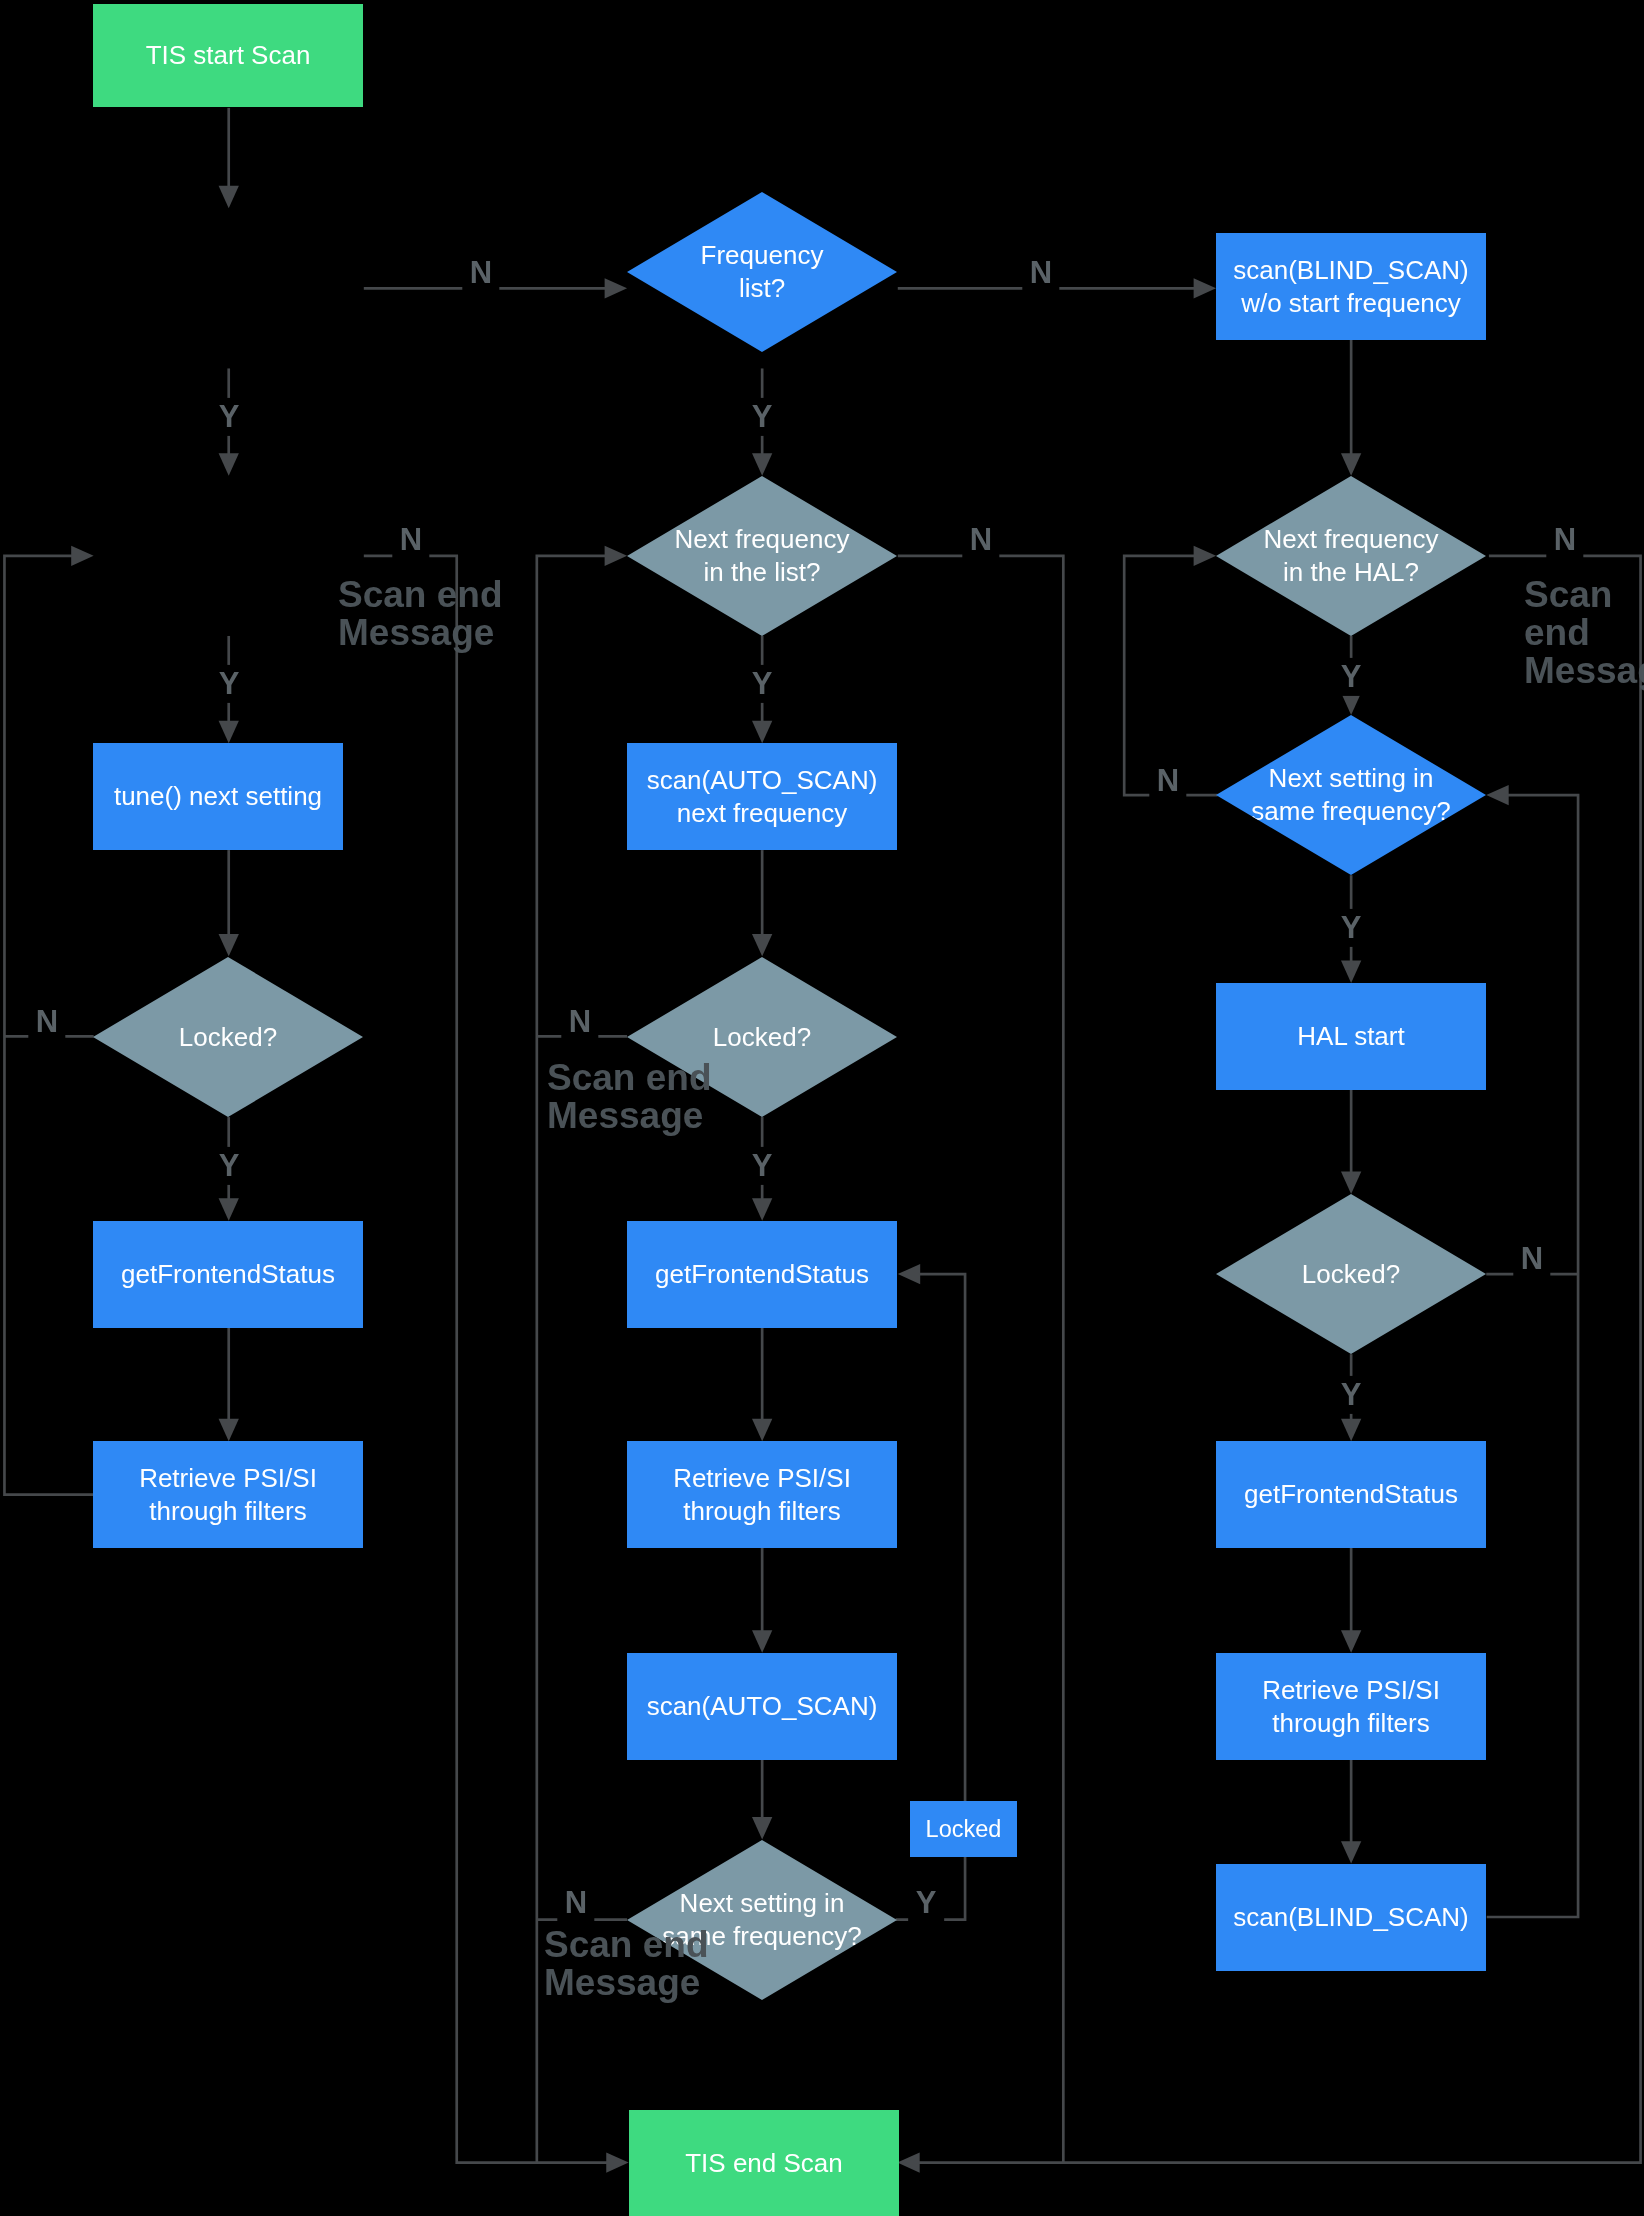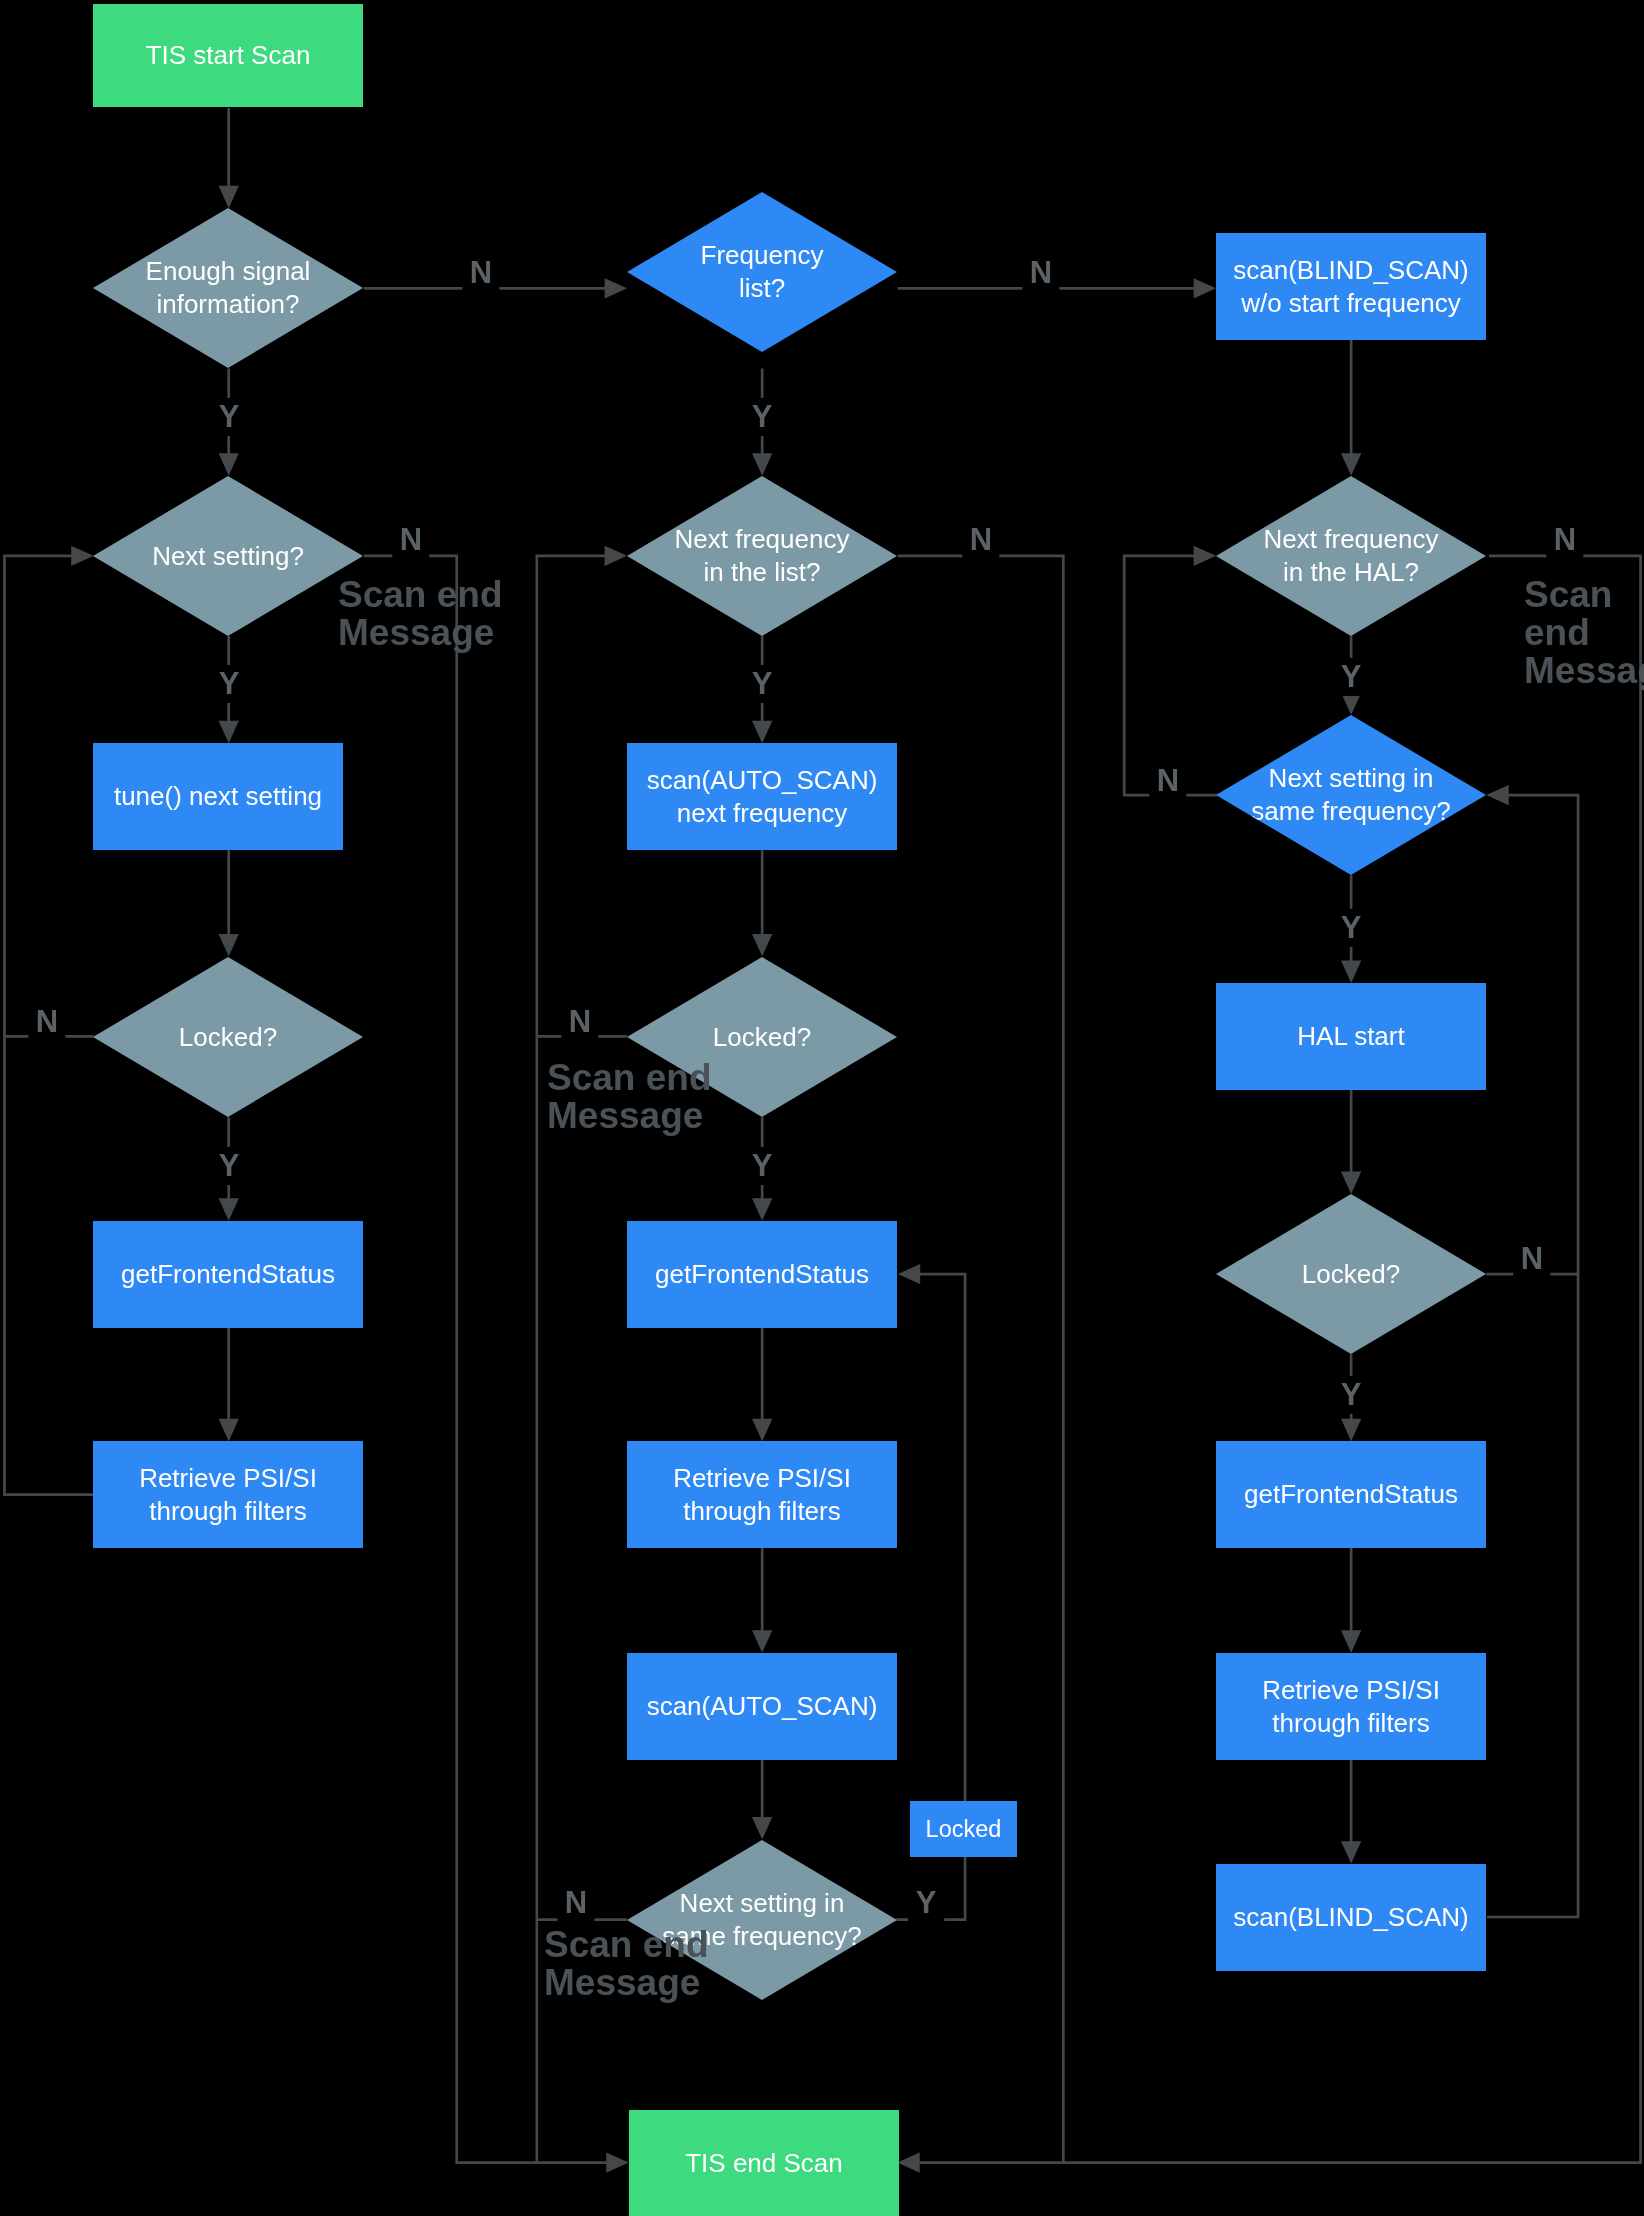--- a/index.html
+++ b/index.html
@@ -85,27 +85,24 @@
       <path d="M1681 1041 L1991 1041 L1991 4050" fill="none" stroke="#45484B" stroke-width="5"></path>
       <path d="M2280 1489 L2105 1489 L2105 1041 L2239 1041" fill="none" stroke="#45484B" stroke-width="5"></path>
       <polygon points="2235,1022 2235,1060 2277,1041" fill="#45484B"></polygon>
       <path d="M2784 3590 L2955 3590 L2955 1489 L2821 1489" fill="none" stroke="#45484B" stroke-width="5"></path>
       <polygon points="2825,1470 2825,1508 2783,1489" fill="#45484B"></polygon>
       <path d="M2783 2386 L2955 2386" fill="none" stroke="#45484B" stroke-width="5"></path>
       <path d="M2788 1041 L3072 1041 L3072 4050 L1718 4050" fill="none" stroke="#45484B" stroke-width="5"></path>
       <polygon points="1722,4031 1722,4069 1680,4050" fill="#45484B"></polygon>
     </svg>
     <div class="node terminal" style="left: 93px; top: 4.3px; width: 270px; height: 103px;">TIS start Scan</div>
-    <div class="node decision slate" style="left: 93px; top: 208px; width: 270px; height: 160px;">Enough signal
-information?</div>
     <div class="node decision blue" style="left: 627px; top: 192px; width: 270px; height: 160px;">Frequency
 list?</div>
     <div class="node process" style="left: 1216px; top: 233px; width: 270px; height: 107px;">scan(BLIND_SCAN)
 w/o start frequency</div>
-    <div class="node decision slate" style="left: 93px; top: 476px; width: 270px; height: 160px;">Next setting?</div>
     <div class="node decision slate" style="left: 627px; top: 476px; width: 270px; height: 160px;">Next frequency
 in the list?</div>
     <div class="node decision slate" style="left: 1216px; top: 476px; width: 270px; height: 160px;">Next frequency
 in the HAL?</div>
     <div class="node process" style="left: 93px; top: 743px; width: 250px; height: 107px;">tune() next setting</div>
     <div class="node process" style="left: 627px; top: 743px; width: 270px; height: 107px;">scan(AUTO_SCAN)
 next frequency</div>
     <div class="node decision blue" style="left: 1216px; top: 715px; width: 270px; height: 160px;">Next setting in
 same frequency?</div>
     <div class="node decision slate" style="left: 93px; top: 957px; width: 270px; height: 160px;">Locked?</div>

